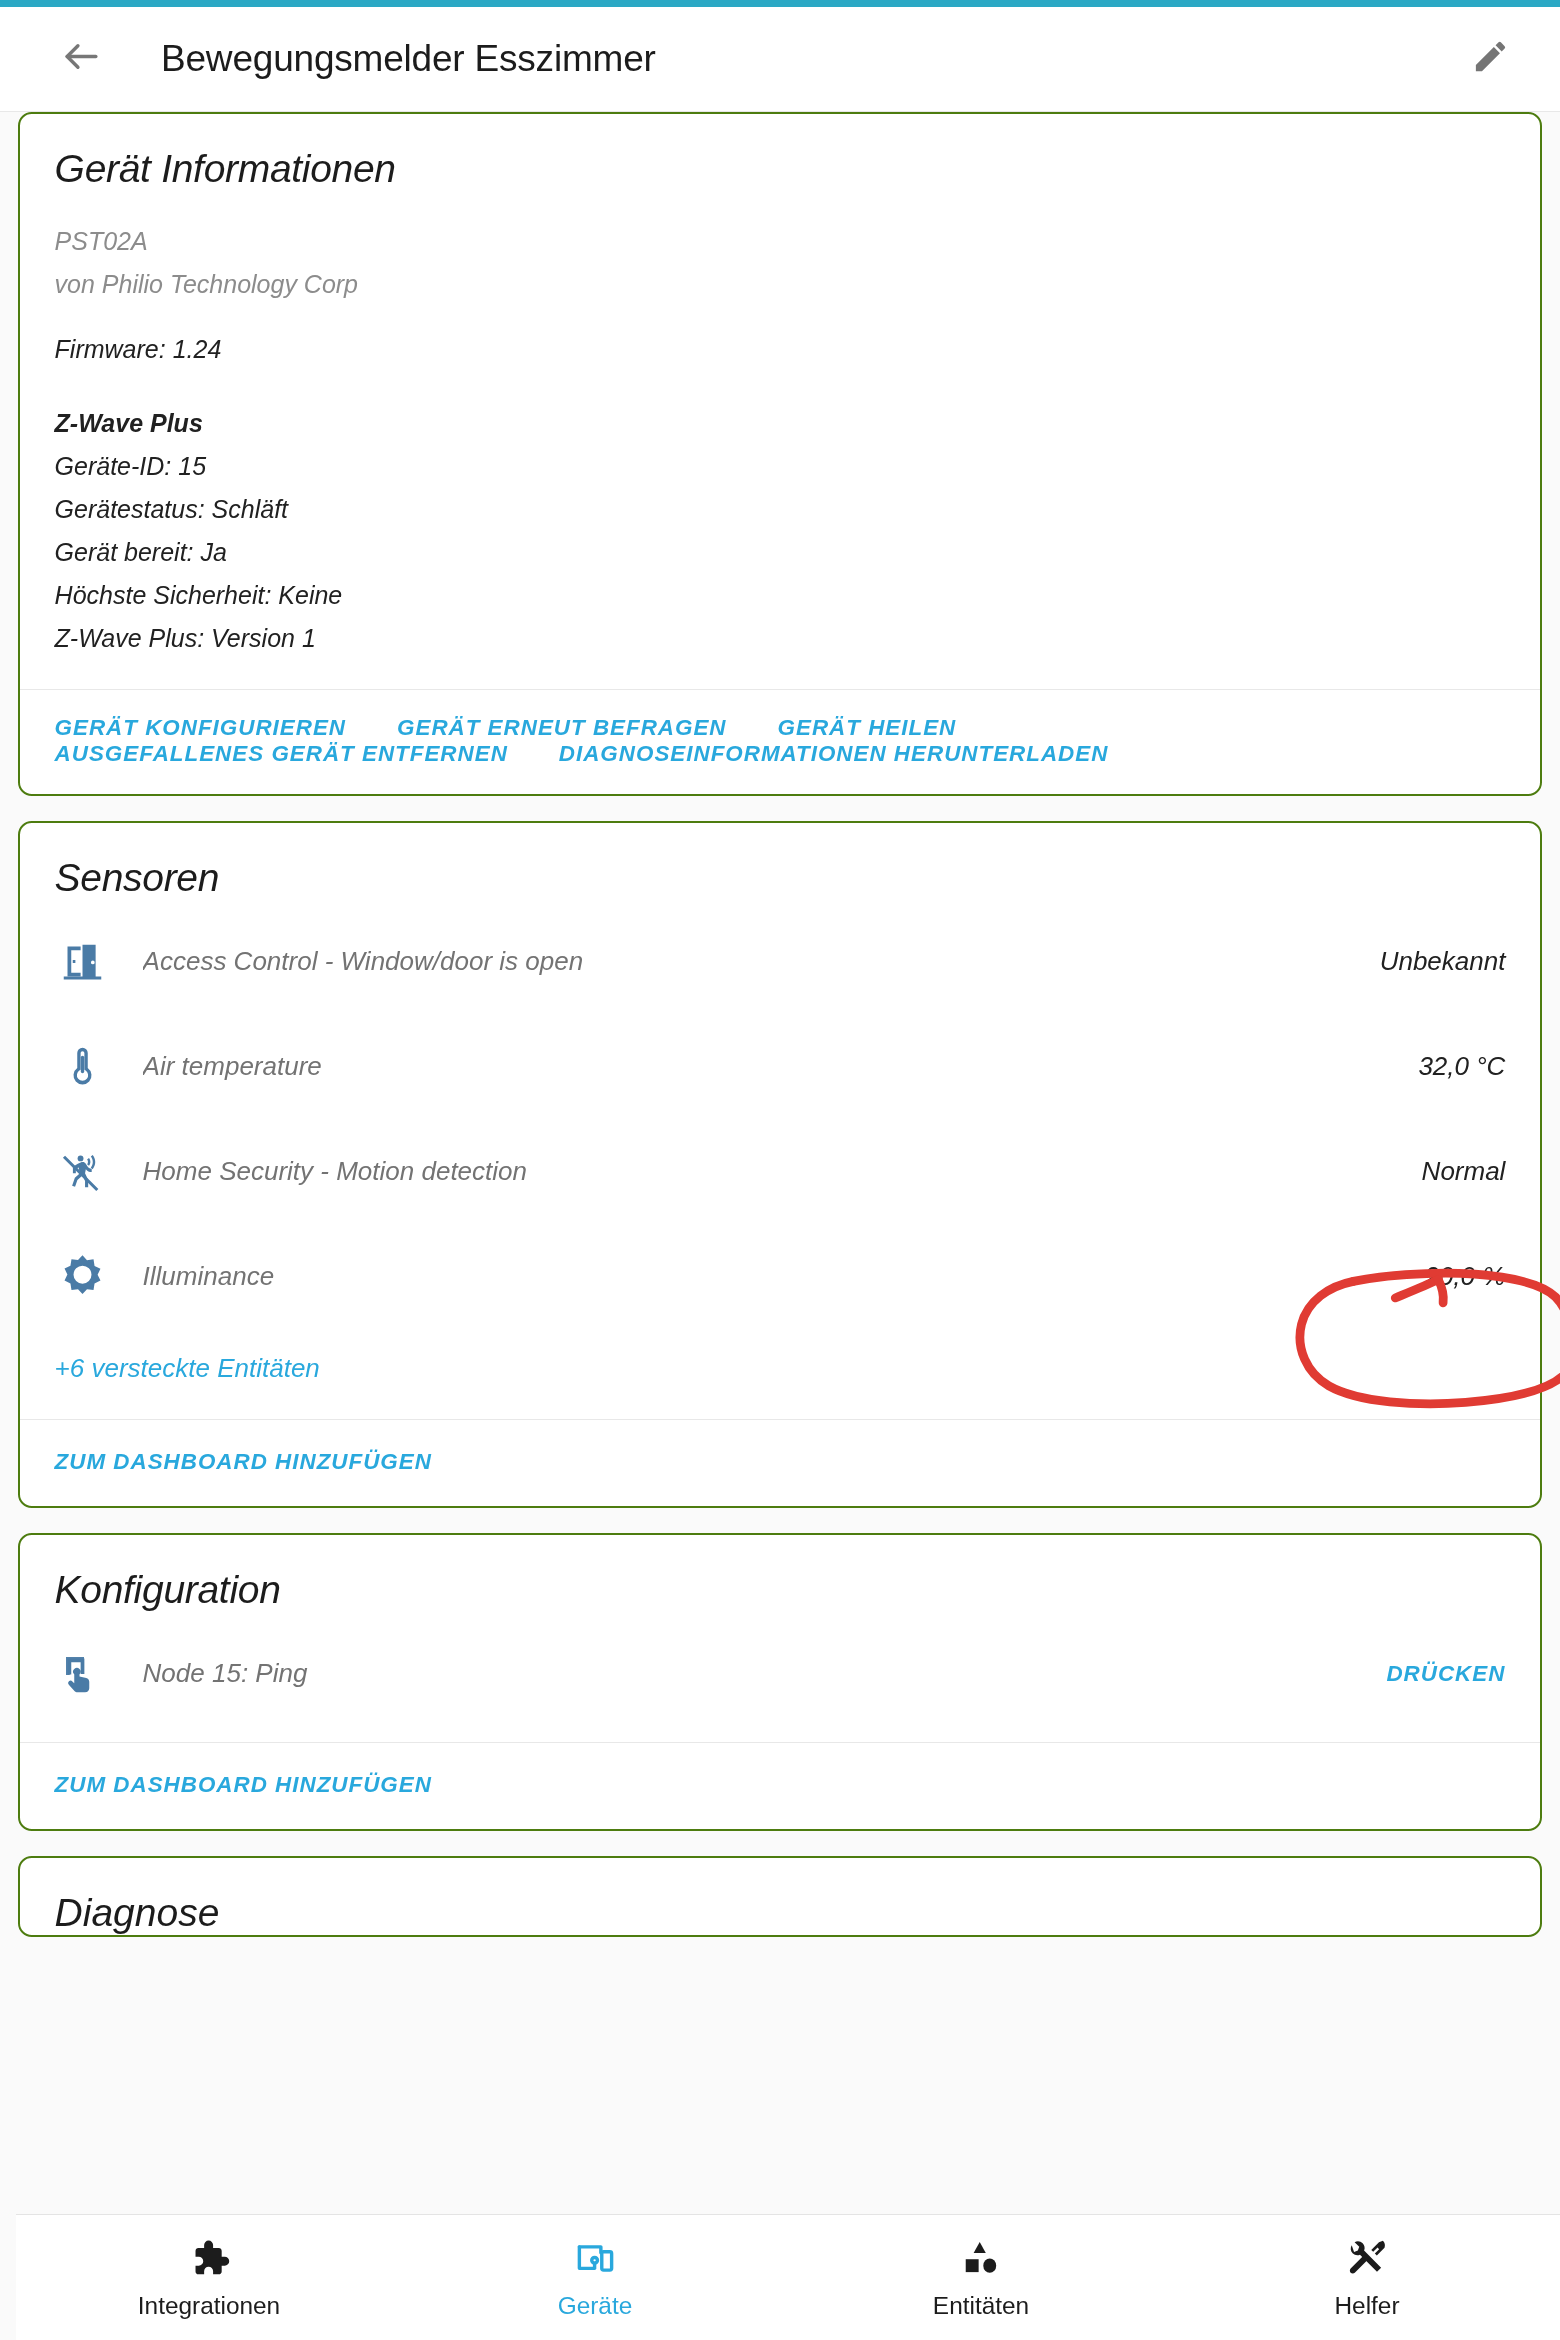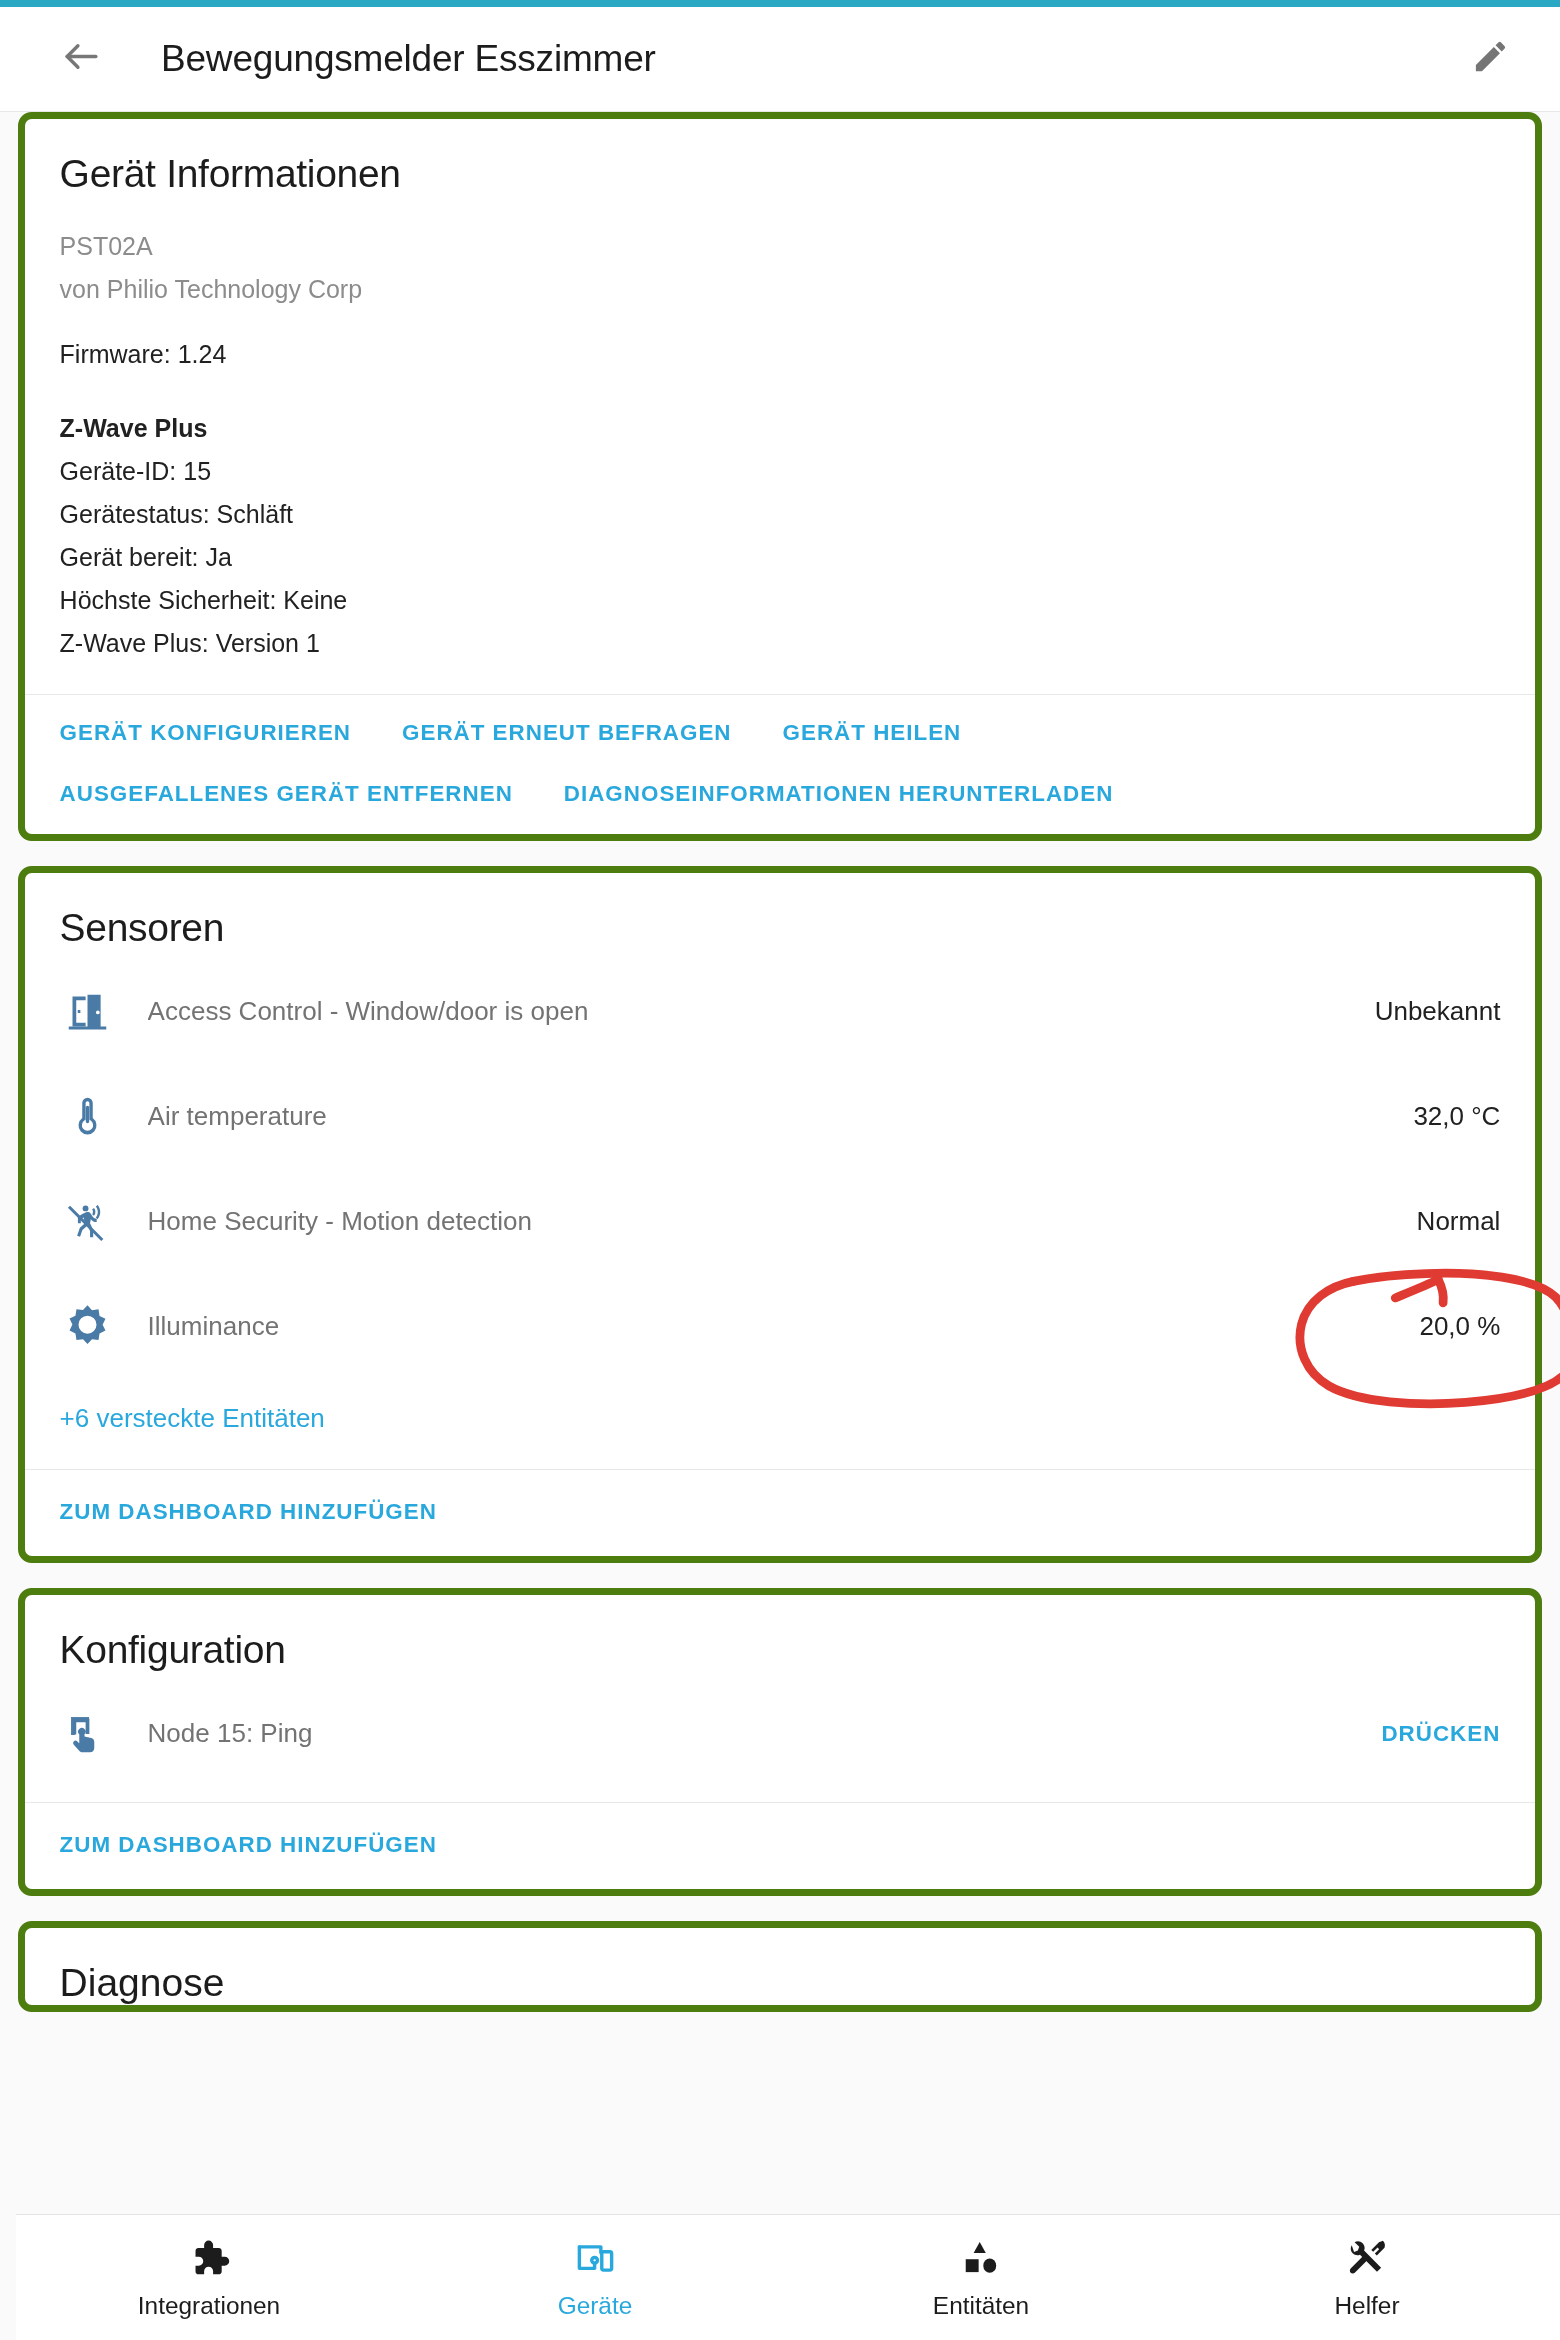--- a/index.html
+++ b/index.html
@@ -68,24 +68,25 @@
     left: 0;
     right: 0;
     bottom: 127px;
     background: #fafafa;
     overflow: hidden;
     padding: 0 17.6px;
   }
 
   .card {
     background: #ffffff;
-    border: 7px solid #4d7c0f;
+    border: 2px solid #4d7c0f;
     border-radius: 13.7px;
     margin-bottom: 25px;
     overflow: hidden;
+    font-style: italic;
   }
   .card-pad { padding: 33px 35px 29px 35px; }
 
   .card-title {
     font-size: 39px;
     font-weight: 400;
     color: #1c1c1c;
     letter-spacing: -0.3px;
     margin-bottom: 29px;
   }
@@ -114,21 +115,21 @@
     border-top: 1px solid #e8e8e8;
   }
   .actions {
     padding: 25px 35px 27px 35px;
   }
   .action-row {
     display: flex;
     flex-wrap: wrap;
     align-items: center;
   }
-  .action-row + .action-row { margin-top: 35px; }
+  .action-row + .action-row { }
   .link-btn {
     font-size: 22.4px;
     font-weight: 700;
     letter-spacing: 1px;
     color: #29a8dd;
     text-transform: uppercase;
     cursor: pointer;
     margin-right: 51px;
     white-space: nowrap;
   }

